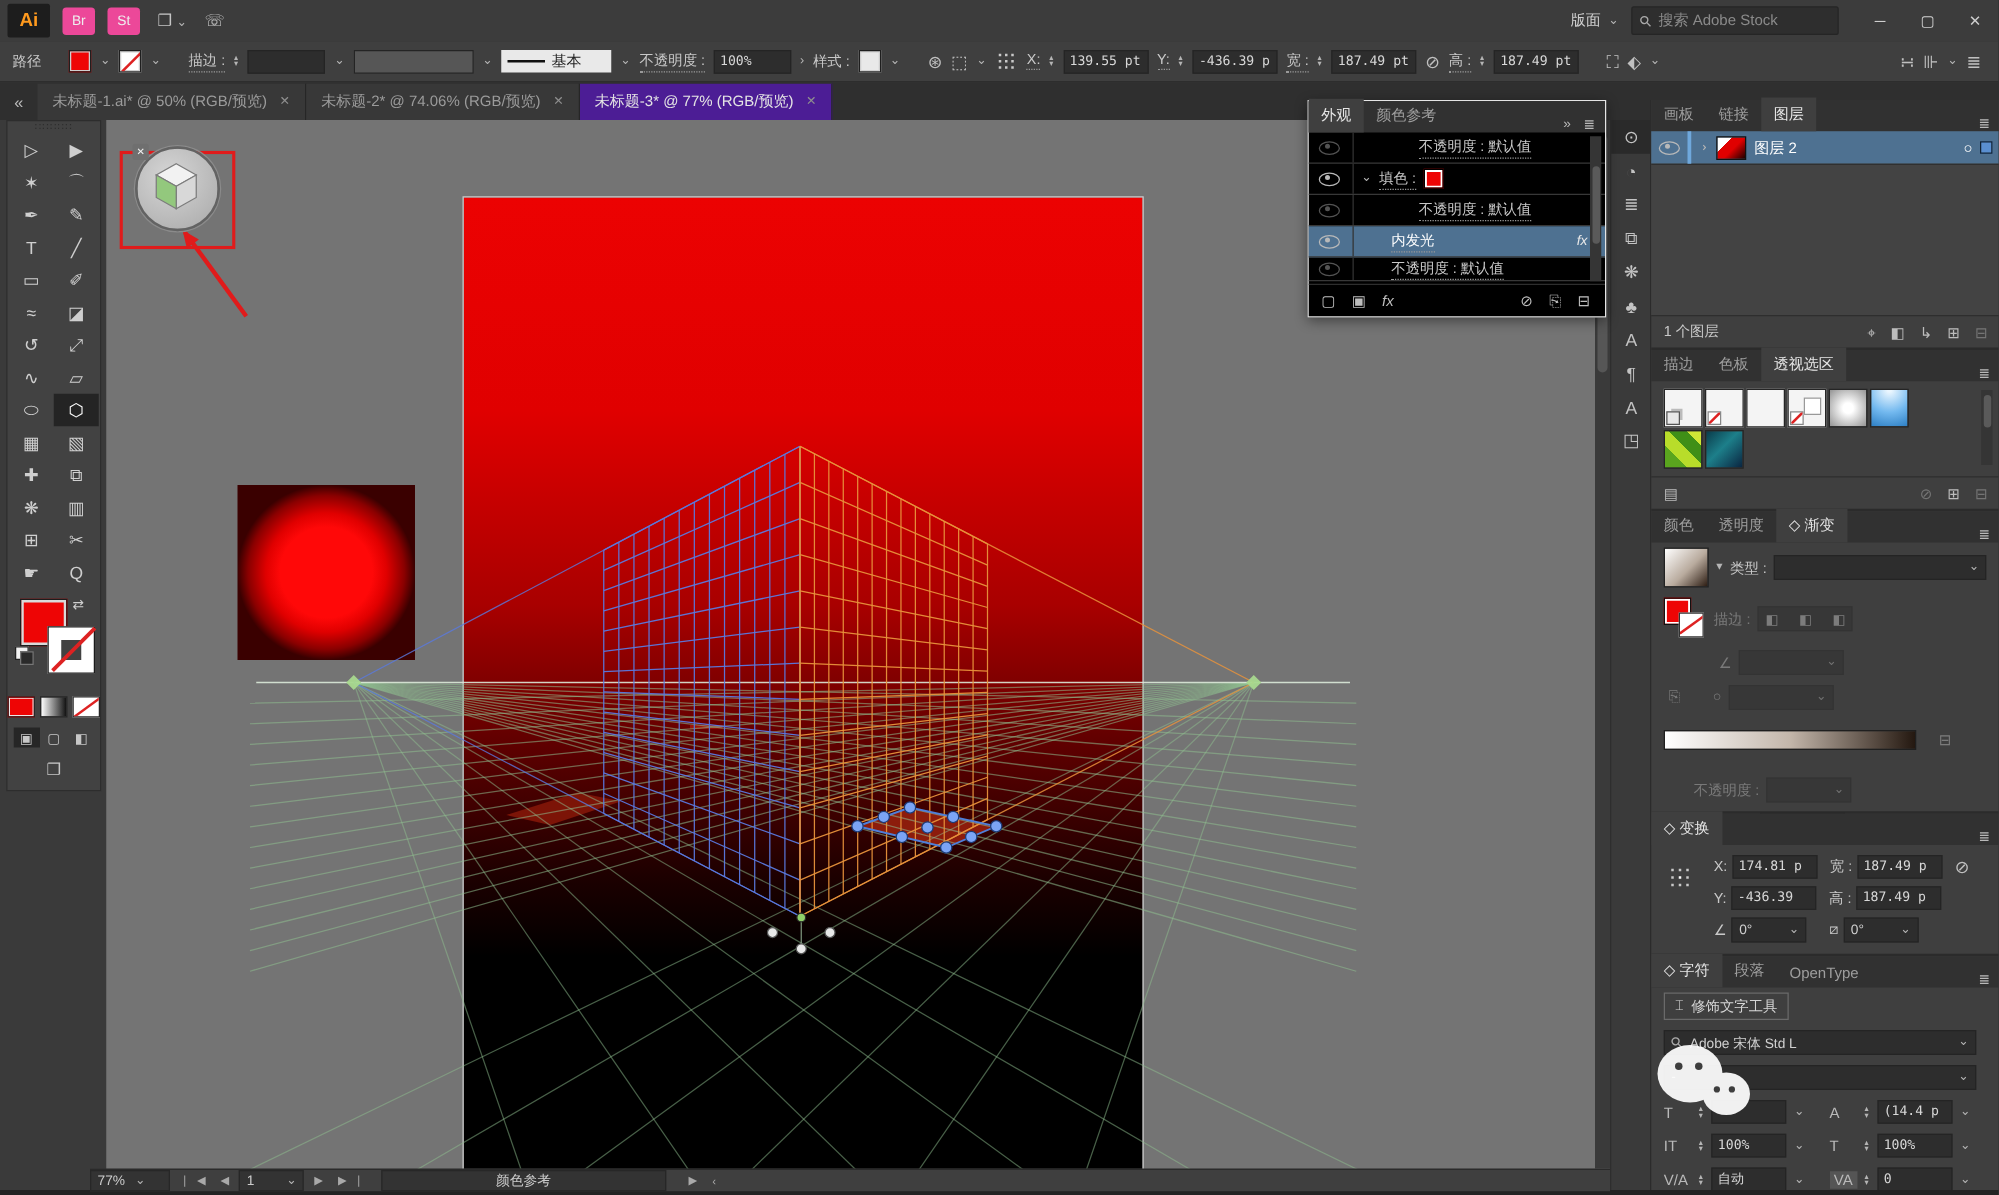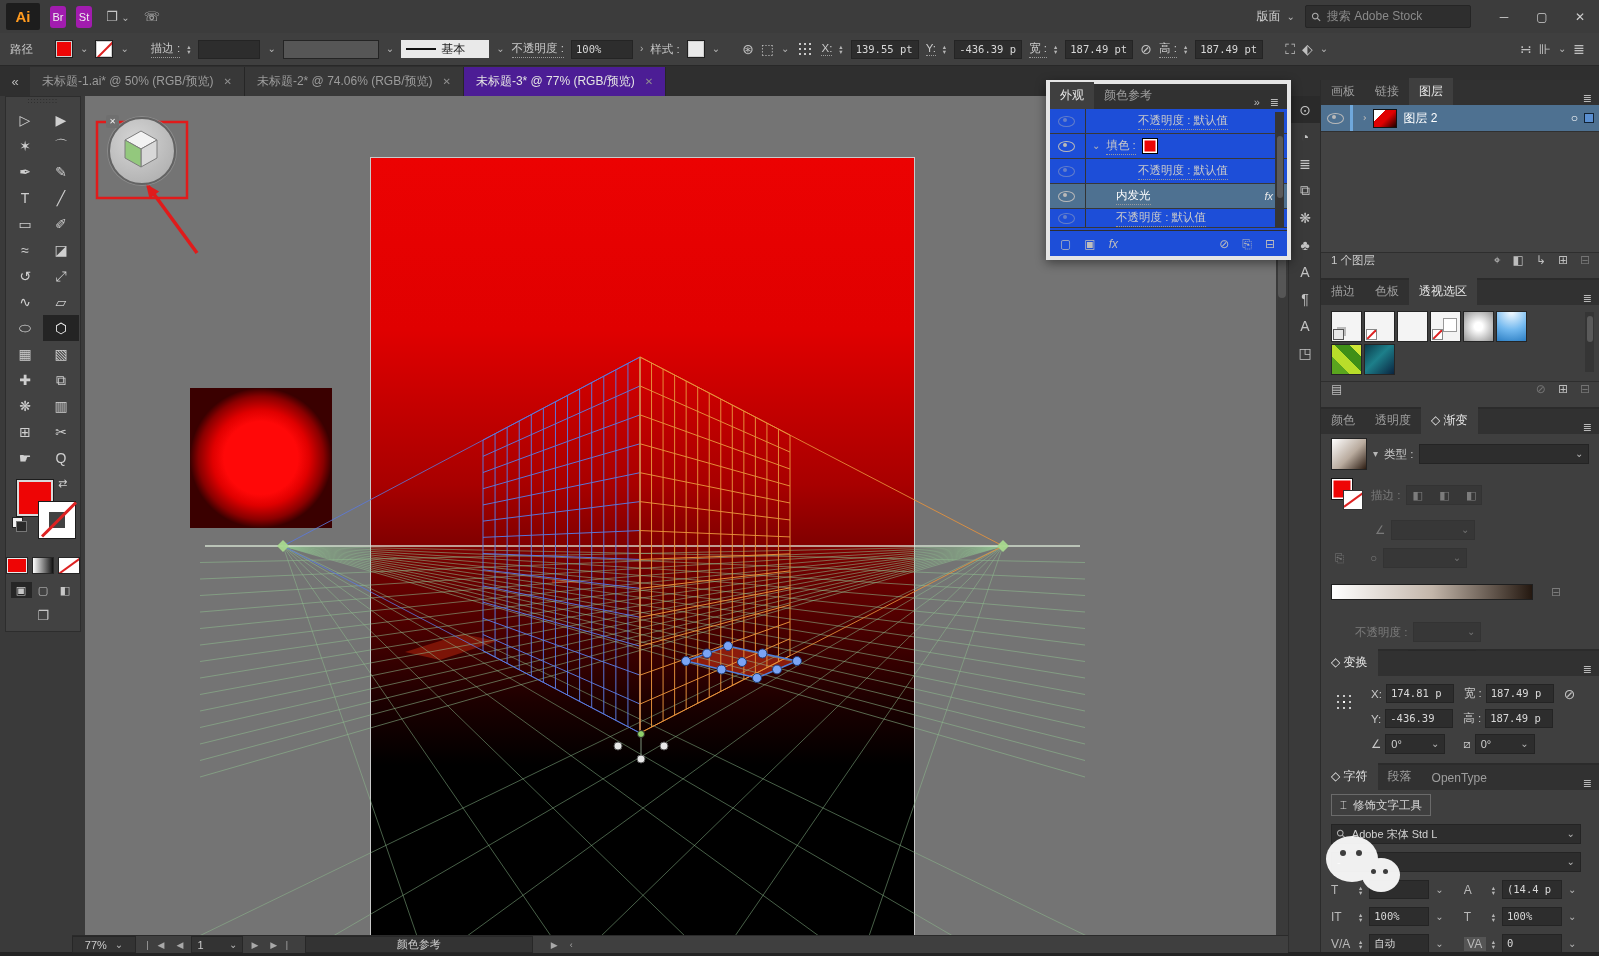--- a/index.html
+++ b/index.html
@@ -5,21 +5,21 @@
   html,body{margin:0;padding:0;background:#1e1e1e}
   .app{position:relative;width:1599px;height:956px;overflow:hidden;background:#3d3d3d;
        font-family:"Liberation Sans","DejaVu Sans",sans-serif;font-size:12px;color:#cfcfcf}
   
   .menubar{position:absolute;left:0;top:0;width:1599px;height:33px;background:#3c3c3c;
            display:flex;align-items:center;border-bottom:1px solid #2e2e2e}
   .ailogo{width:34px;height:27px;margin-left:6px;background:#1d1d1d;color:#ff9a1e;font-weight:bold;
           font-size:15px;display:flex;align-items:center;justify-content:center;border-radius:2px}
   .menus{display:flex;margin-left:22px}
   .mi{padding:0 13px;line-height:33px;color:#d6d6d6;cursor:default;font-size:12.5px}
-  .badge{width:16px;height:22px;background:#a21caf;border-radius:3px;margin-left:10px;
+  .badge{width:26px;height:22px;background:#ec4899;border-radius:3px;margin-left:10px;
          display:flex;align-items:center;justify-content:center;font-size:11px;color:#eee}
   .mbicon{margin-left:14px;color:#c5c5c5;font-size:13px}
   .ws{margin-left:auto;display:flex;align-items:center;gap:6px;color:#d0d0d0;padding:0 10px}
   .search{width:152px;height:21px;background:#2e2e2e;border:1px solid #252525;border-radius:2px;
           display:flex;align-items:center;gap:6px;padding:0 6px;color:#8a8a8a;margin-right:14px}
   .srot{display:inline-block;transform:rotate(-45deg);font-size:12px;color:#aaa}
   .wc{width:38px;height:26px;display:flex;align-items:center;justify-content:center;color:#cfcfcf;font-size:12px}
   .caret{font-size:10px;color:#b5b5b5;line-height:1}
   
   .controlbar{position:absolute;left:0;top:33px;width:1599px;height:33px;background:#3f3f3f;
@@ -80,22 +80,22 @@
           background:radial-gradient(closest-side,#ff0808 52%,#e00000 68%,#8a0000 88%,#3a0000 100%)}
   #pgrid{position:absolute;left:0;top:0;width:1203px;height:839px}
   .vscroll{position:absolute;left:1191px;top:0;width:12px;height:839px;background:#3a3a3a}
   .vscroll .th{position:absolute;left:2px;top:12px;width:8px;height:190px;background:#565656;border-radius:4px}
   
   .pwidget{position:absolute;left:23px;top:21px;width:64px;height:64px;border-radius:50%;
            background:radial-gradient(circle at 40% 35%,#d6d6d6,#a8a8a8);border:2px solid #636363;box-shadow:0 0 0 1px #8b8b8b}
   .pwx{position:absolute;left:-4px;top:-4px;width:13px;height:13px;background:#6f6f6f;color:#f2f2f2;font-size:8px;
        display:flex;align-items:center;justify-content:center;border-radius:2px}
   
-  .appear{position:absolute;left:1046px;top:80px;width:237px;height:172px;background:#1d4ed8;
-          border:4px solid #e5e5e5;box-shadow:0 3px 10px rgba(0,0,0,.45);z-index:20}
+  .appear{position:absolute;left:1046px;top:80px;width:237px;height:172px;background:#000000;
+          border:1px solid #e5e5e5;box-shadow:0 3px 10px rgba(0,0,0,.45);z-index:20}
   .ptabs{height:25px;background:#313131;display:flex;align-items:flex-end}
   .ptab{padding:5px 10px 5px;font-size:12px;color:#9e9e9e}
   .ptab.on{background:#3f3f3f;color:#e6e6e6}
   .ptabs .right{margin-left:auto;display:flex;gap:10px;padding-right:8px;color:#b9b9b9;font-size:11px}
   .arow{position:relative;height:24px;display:flex;align-items:center;border-bottom:1px solid #383838;padding-left:8px;gap:6px}
   .arow .txt{color:#c9c9c9;font-size:11.5px}
   .arow.sel{background:#4e7191}
   .arow.sel .txt{color:#fff}
   .fxi{margin-left:auto;margin-right:14px;font-style:italic;font-size:11px;color:#e8e8e8}
   .eye{position:relative;width:15px;height:9px;border:1.5px solid #b9b9b9;border-radius:50%}
@@ -116,21 +116,21 @@
   
   .dock{position:absolute;left:1320px;top:80px;width:279px;height:876px;background:#3f3f3f;border-left:1px solid #2b2b2b}
   .panel{position:relative;border-bottom:2px solid #2b2b2b}
   .prow{display:flex;align-items:center;gap:6px;padding:4px 10px}
   .lab{font-size:11.5px;color:#c9c9c9}
   .dim{opacity:.42}
   .layrow{height:26px;background:#4e7191;display:flex;align-items:center;gap:6px;padding:0 6px;color:#fff}
   .laybar{width:3px;height:26px;background:#6fa8dc}
   .laythumb{width:22px;height:17px;border:1px solid #111;background:linear-gradient(135deg,#fff 0 30%,#e00000 30% 55%,#1a0000 100%)}
   .laylist{height:120px;background:#434343;border-top:1px solid #303030}
-  .pfoot{height:25px;border-top:1px solid #2e2e2e;display:flex;align-items:flex-start;padding:0 10px;color:#bdbdbd}
+  .pfoot{height:25px;border-top:1px solid #2e2e2e;display:flex;align-items:center;padding:0 10px;color:#bdbdbd}
   .pfoot .sp{margin-left:auto;display:flex;gap:12px}
   .thumbs{display:flex;flex-wrap:wrap;gap:2px;padding:6px 10px;width:200px}
   .thumb{width:29px;height:29px;background:#f4f4f4;border:1px solid #252525;position:relative}
   .t5{background:radial-gradient(circle,#fff 20%,#9a9a9a 95%)}
   .t6{background:radial-gradient(circle at 50% 0%,#eaf6ff 5%,#73b9ef 55%,#2d7fc4 100%)}
   .t7{background:linear-gradient(45deg,#5aa51e 0 30%,#b8dd2a 30% 55%,#3f8f17 55% 80%,#cfe636 80%)}
   .t8{background:linear-gradient(135deg,#0a3b4a,#1d7f8a 45%,#0a2440)}
   .mini-none{position:absolute;left:1px;bottom:1px;width:9px;height:9px;background:#fff;border:1px solid #888;overflow:hidden}
   .mini-none::after{content:"";position:absolute;left:-2px;top:3px;width:14px;height:1.5px;background:#d22;transform:rotate(-45deg)}
   .mini-sq{position:absolute;left:1px;bottom:1px;width:9px;height:9px;border:1px solid #555;background:#e8e8e8;box-shadow:3px -3px 0 -1px #bbb}
@@ -886,21 +886,21 @@
             <span>▴</span>
             <span>▾</span>
           </span>
         <span class="fld" style="width:50px">0</span>
         <span class="caret">⌄</span>
       </div>
     </div>
   </div>
 
   <div class="statusbar">
-    <span class="sbox" style="width:52px;justify-content:center">
+    <span class="sbox" style="width:52px;justify-content:flex-start">
       <span>77%</span>
       <span class="caret">⌄</span>
     </span>
     <span class="navi">
         <span>❘</span>
         <span>◀</span>
       </span>
     <span class="navi">
         <span>◀</span>
       </span>

